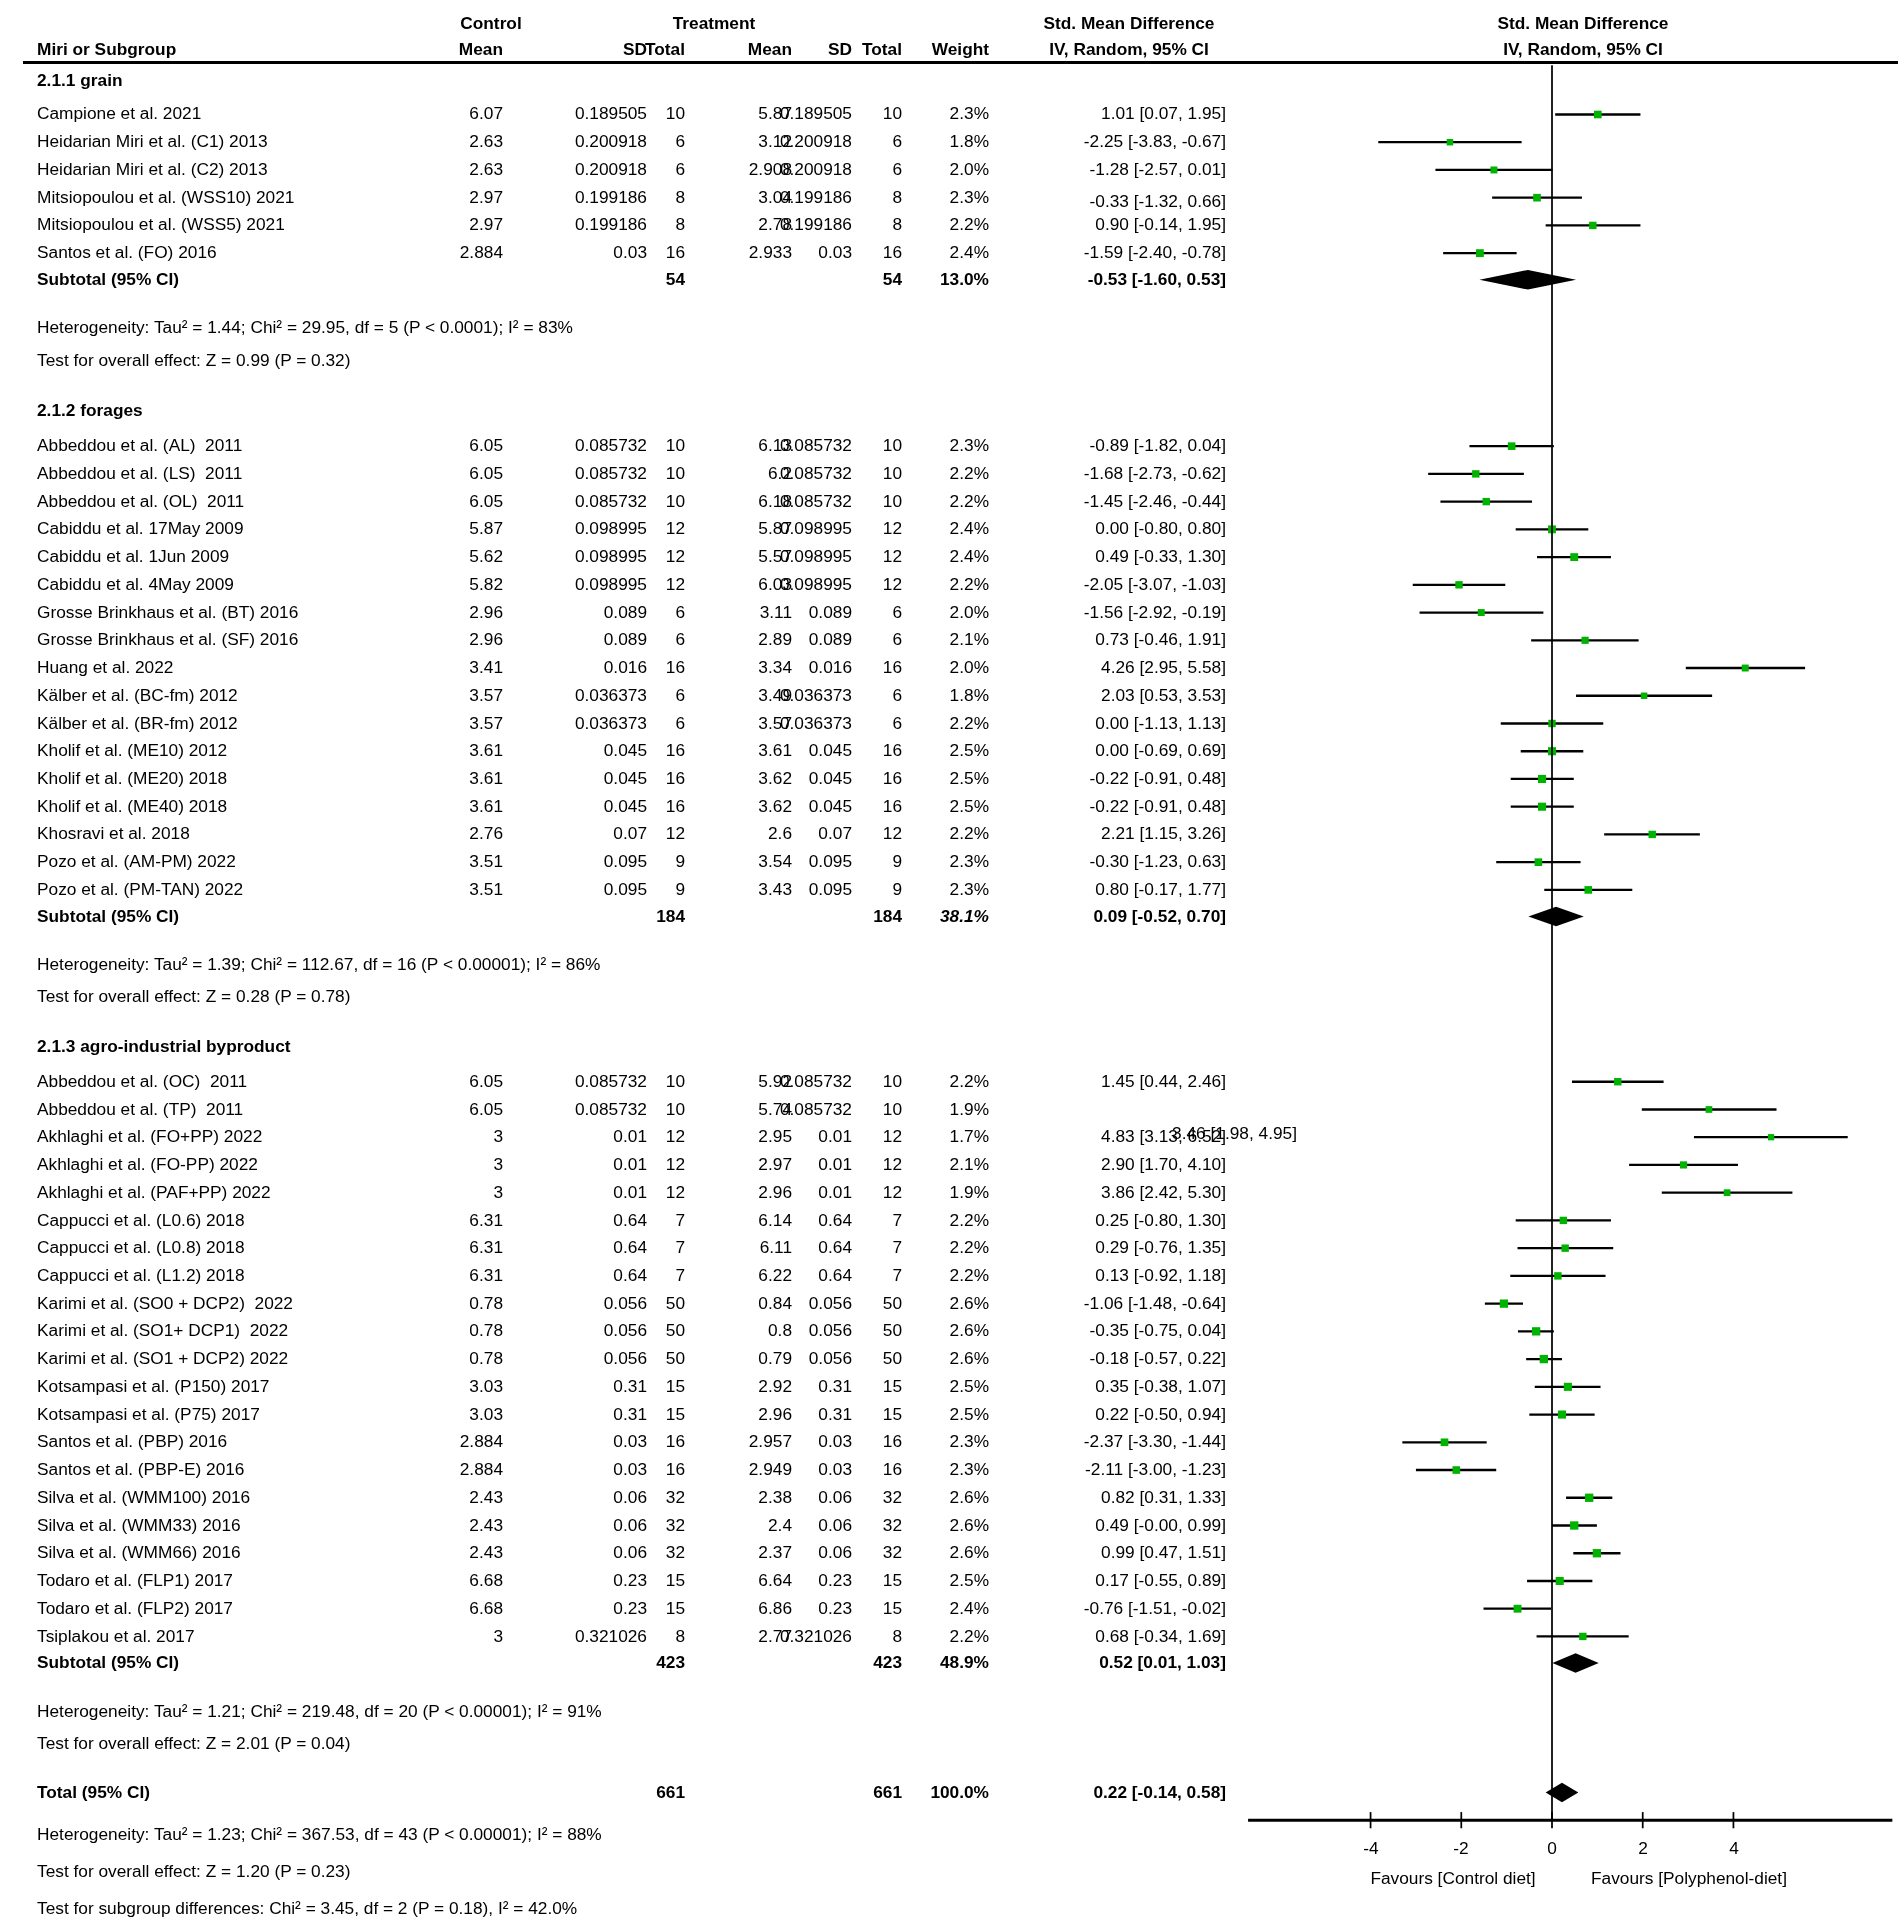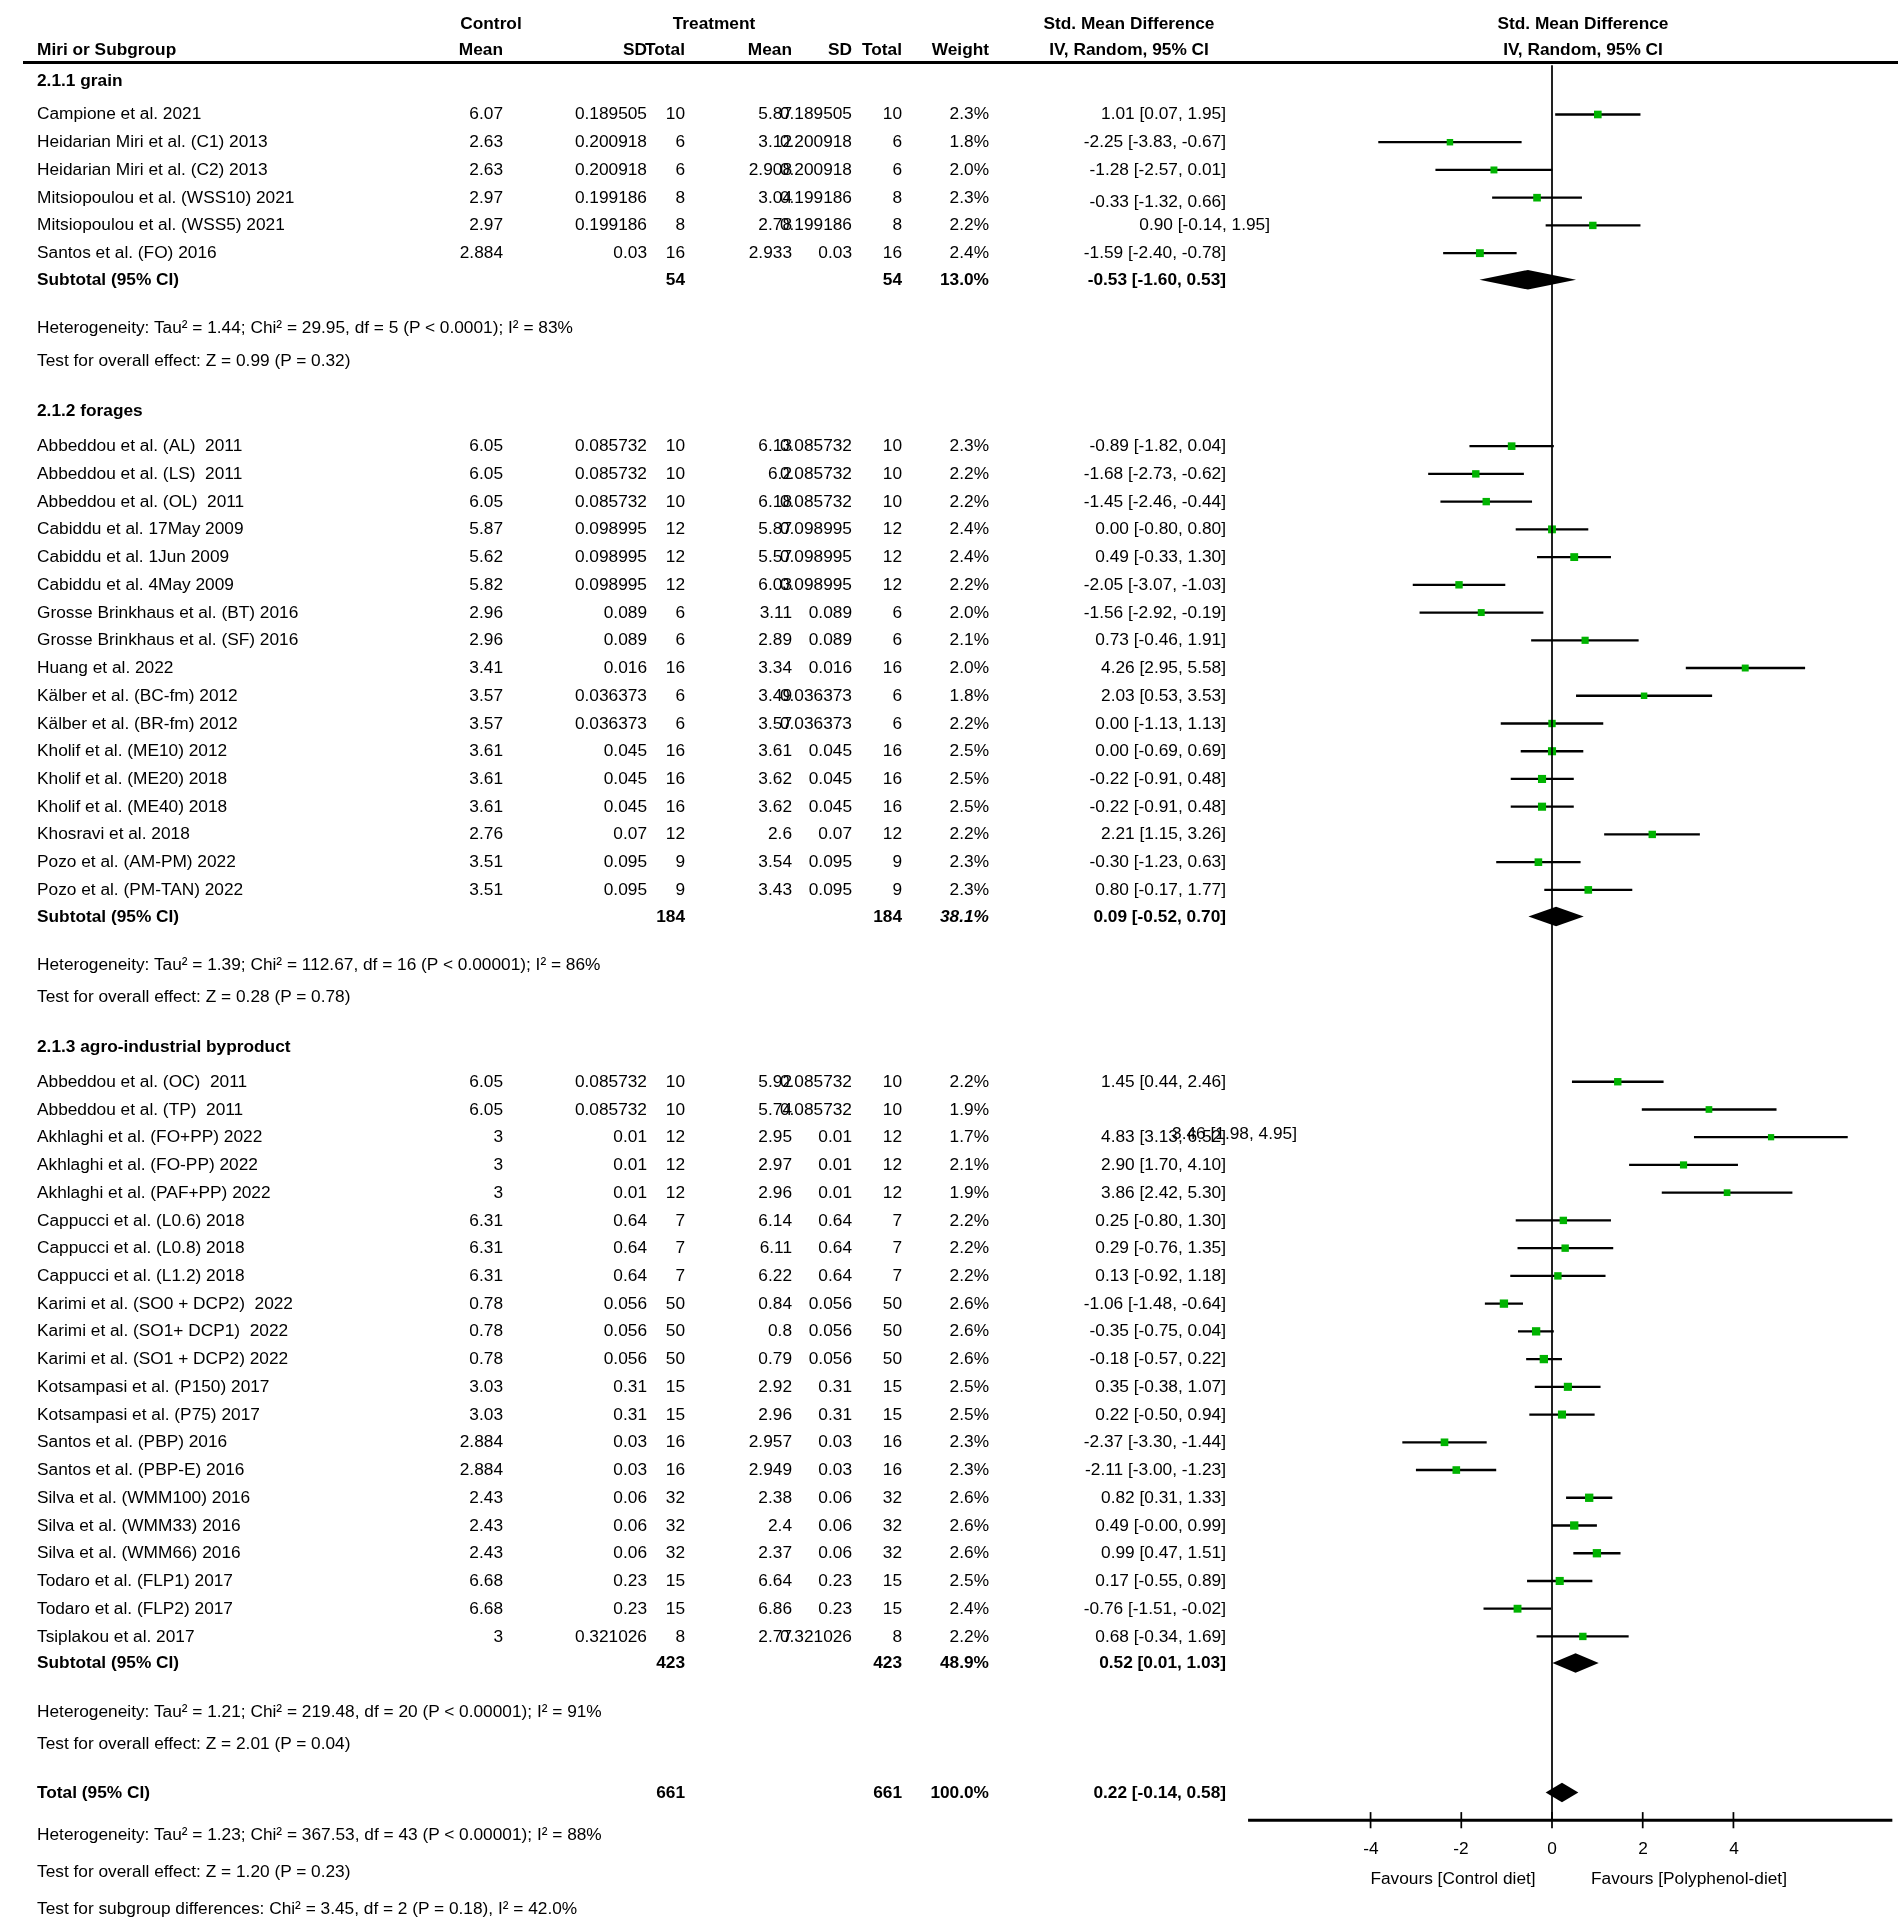--- a/index.html
+++ b/index.html
@@ -80,21 +80,21 @@
       <div class="txt anchor-right" style="left: 989px; top: 198px;">2.3%</div>
       <div class="txt anchor-right" style="left: 1226px; top: 192px; margin-top: 10px;">-0.33 [-1.32, 0.66]</div>
       <div class="txt anchor-left" style="left: 37px; top: 225px;">Mitsiopoulou et al. (WSS5) 2021</div>
       <div class="txt anchor-right" style="left: 503px; top: 225px;">2.97</div>
       <div class="txt anchor-right" style="left: 647px; top: 225px;">0.199186</div>
       <div class="txt anchor-right" style="left: 685px; top: 225px;">8</div>
       <div class="txt anchor-right" style="left: 792px; top: 225px;">2.78</div>
       <div class="txt anchor-right" style="left: 852px; top: 225px;">0.199186</div>
       <div class="txt anchor-right" style="left: 902px; top: 225px;">8</div>
       <div class="txt anchor-right" style="left: 989px; top: 225px;">2.2%</div>
-      <div class="txt anchor-right" style="left: 1226px; top: 225px; margin-left: 44px;">0.90 [-0.14, 1.95]</div>
+      <div class="txt anchor-right" style="left: 1226px; top: 225px;">0.90 [-0.14, 1.95]</div>
       <div class="txt anchor-left" style="left: 37px; top: 253px;">Santos et al. (FO) 2016</div>
       <div class="txt anchor-right" style="left: 503px; top: 253px;">2.884</div>
       <div class="txt anchor-right" style="left: 647px; top: 253px;">0.03</div>
       <div class="txt anchor-right" style="left: 685px; top: 253px;">16</div>
       <div class="txt anchor-right" style="left: 792px; top: 253px;">2.933</div>
       <div class="txt anchor-right" style="left: 852px; top: 253px;">0.03</div>
       <div class="txt anchor-right" style="left: 902px; top: 253px;">16</div>
       <div class="txt anchor-right" style="left: 989px; top: 253px;">2.4%</div>
       <div class="txt anchor-right" style="left: 1226px; top: 253px;">-1.59 [-2.40, -0.78]</div>
       <div class="txt anchor-left bold" style="left: 37px; top: 280px;">Subtotal (95% CI)</div>

